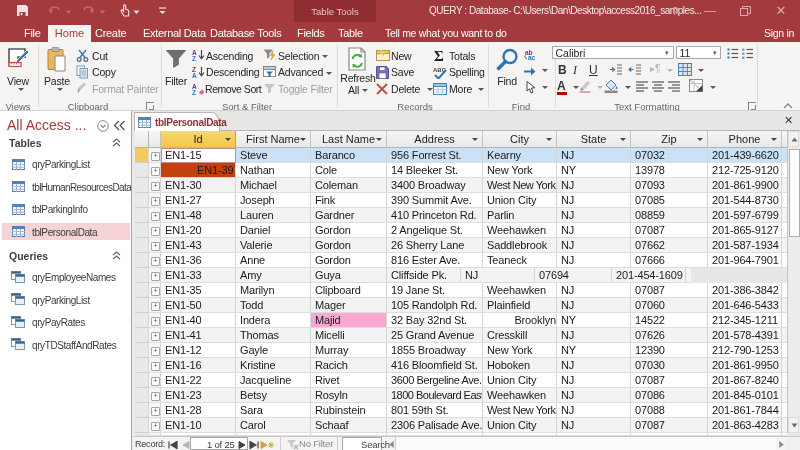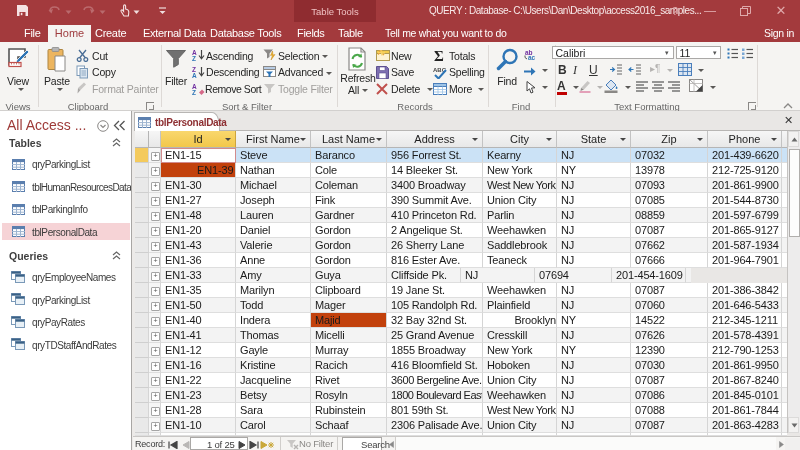--- a/index.html
+++ b/index.html
@@ -582,21 +582,21 @@
             <div class="cell c7" style="background:#f3f3f3;">NJ</div>
             <div class="cell c8" style="background:#f3f3f3;">07060</div>
             <div class="cell c9" style="background:#f3f3f3;">201-646-5433</div>
             <div class="cell c10" style="background:#f3f3f3;"></div>
           </div>
 <div class="row" style="height:15px">
             <div class="cell c0" style="background:#e9e9e9;border-bottom-color:#cfcfcf"></div>
             <div class="cell c1 plus" style="background:#f6f6f6"></div>
             <div class="cell c2" style="background:#ffffff;">EN1-40</div>
             <div class="cell c3" style="background:#ffffff;">Indera</div>
-            <div class="cell c4" style="background:#c2410c;">Majid</div>
+            <div class="cell c4" style="background:#f9a8d4;">Majid</div>
             <div class="cell c5" style="background:#ffffff;">32 Bay 32nd St.</div>
             <div class="cell c6" style="background:#ffffff;text-align:right;">Brooklyn</div>
             <div class="cell c7" style="background:#ffffff;">NY</div>
             <div class="cell c8" style="background:#ffffff;">14522</div>
             <div class="cell c9" style="background:#ffffff;">212-345-1211</div>
             <div class="cell c10" style="background:#ffffff;"></div>
           </div>
 <div class="row" style="height:15px">
             <div class="cell c0" style="background:#e9e9e9;border-bottom-color:#cfcfcf"></div>
             <div class="cell c1 plus" style="background:#f6f6f6"></div>

